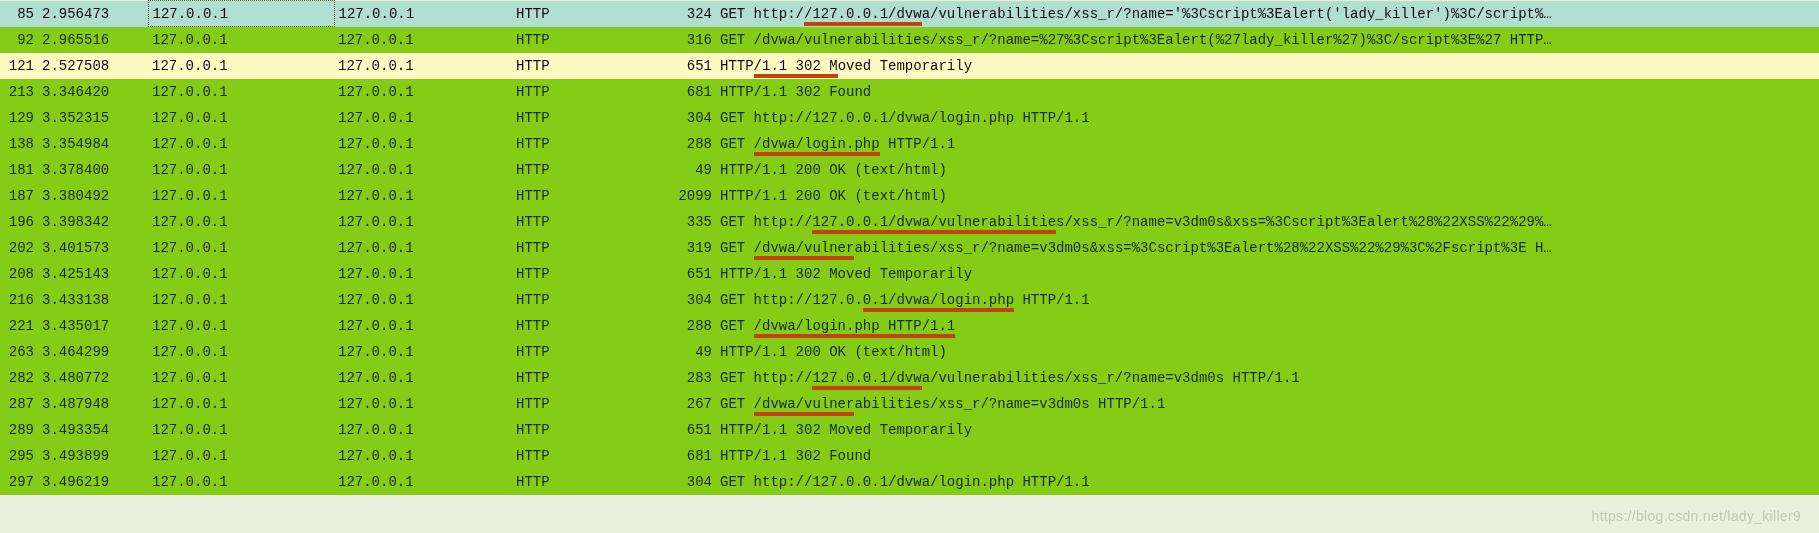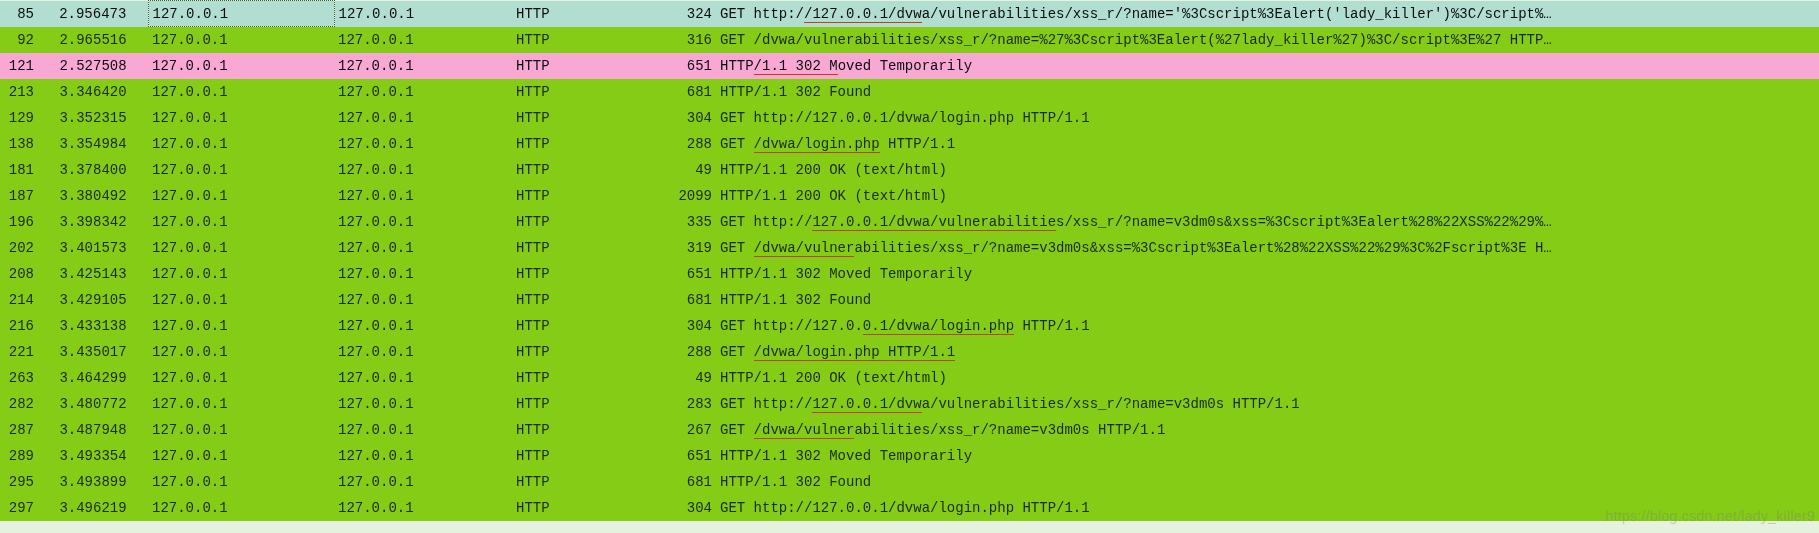--- a/index.html
+++ b/index.html
@@ -18,40 +18,40 @@
   .packet-table td {
     padding: 5px 4px 5px 4px;
     white-space: nowrap;
     overflow: hidden;
     text-overflow: clip;
     vertical-align: middle;
     height: 26px;
   }
   .row-normal { background: #84cc16; color: #1a2b13; }
   .row-selected { background: #b2ded2; color: #0c0c0c; }
-  .row-highlight { background: #f9a8d4; color: #0c0c0c; }
+  .row-highlight { background: #fef9c3; color: #0c0c0c; }
   .col-no   { width: 38px; text-align: right; padding-right: 6px; }
-  .col-time { width: 110px; text-align: center; }
+  .col-time { width: 110px; text-align: left; }
   .col-src  { width: 186px; text-align: left; padding-left: 4px; }
   .col-dst  { width: 178px; text-align: left; }
   .col-proto{ width: 148px; text-align: left; }
   .col-len  { width: 56px; text-align: right; padding-right: 6px; }
   .col-info { text-align: left; }
   .cell-boxed {
     border: 1px dotted #3a5c2c;
     padding: 4px 3px 4px 3px;
   }
   
   .ru {
-    border-bottom: 1px solid #c2410c;
+    border-bottom: 4px solid #c2410c;
     padding-bottom: 0px;
   }
   .watermark {
     position: absolute;
-    right: 4px;
+    right: 18px;
     bottom: 10px;
     color: rgba(120,120,120,0.35);
     font-family: Arial, sans-serif;
     font-size: 14px;
     letter-spacing: 0.3px;
     pointer-events: none;
   }
 </style>
 </head>
 <body>
@@ -151,29 +151,20 @@
       <tr class="row-normal">
         <td class="col-no">208</td>
         <td class="col-time">3.425143</td>
         <td class="col-src">127.0.0.1</td>
         <td class="col-dst">127.0.0.1</td>
         <td class="col-proto">HTTP</td>
         <td class="col-len">651</td>
         <td class="col-info">HTTP/1.1 302 Moved Temporarily</td>
       </tr>
       <tr class="row-normal">
-        <td class="col-no">214</td>
-        <td class="col-time">3.429105</td>
-        <td class="col-src">127.0.0.1</td>
-        <td class="col-dst">127.0.0.1</td>
-        <td class="col-proto">HTTP</td>
-        <td class="col-len">681</td>
-        <td class="col-info">HTTP/1.1 302 Found</td>
-      </tr>
-      <tr class="row-normal">
         <td class="col-no">216</td>
         <td class="col-time">3.433138</td>
         <td class="col-src">127.0.0.1</td>
         <td class="col-dst">127.0.0.1</td>
         <td class="col-proto">HTTP</td>
         <td class="col-len">304</td>
         <td class="col-info">GET http://127.0.<span class="ru">0.1/dvwa/login.php</span> HTTP/1.1</td>
       </tr>
       <tr class="row-normal">
         <td class="col-no">221</td>

